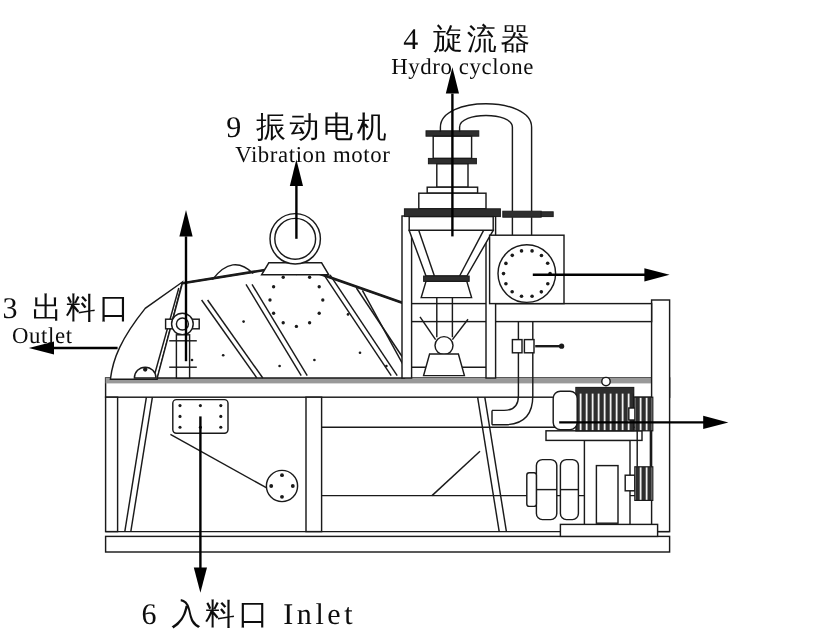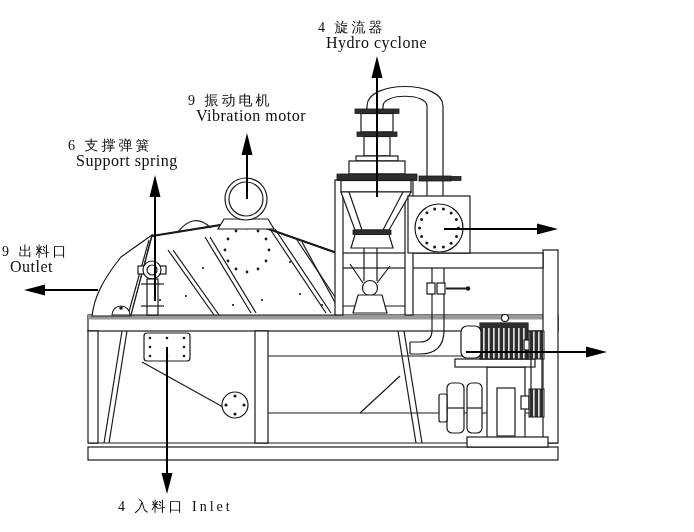--- a/index.html
+++ b/index.html
@@ -1,21 +1,21 @@
 <!DOCTYPE html>
 <html><head>
 <meta charset="utf-8">
 <style>
   html,body{margin:0;padding:0;background:#fff;}
   .stage{position:relative;width:694px;height:532px;background:#ffffff;overflow:hidden;
          font-family:"Liberation Serif","DejaVu Serif",serif;color:#0d0d0d;}
   .stage svg{position:absolute;left:0;top:0;}
   .lbl{position:absolute;white-space:nowrap;line-height:1.02;}
-  .cn{font-size:14px;letter-spacing:3px;}
-  .en{font-size:16px;margin-left:8px;letter-spacing:0.5px;}
+  .cn{font-size:25px;letter-spacing:3px;text-align:right;}
+  .en{font-size:19px;margin-left:8px;letter-spacing:0.5px;}
   .drawline{stroke:#1a1a1a;stroke-width:1.2;fill:none;}
   .fillwhite{fill:#ffffff;}
   .darkbar{fill:#2e2e2e;stroke:#1a1a1a;stroke-width:0.8;}
   .thick{stroke-width:2.2;}
   .dot{fill:#1a1a1a;stroke:none;}
   .arr{stroke:#000;stroke-width:2;fill:none;}
   .arrhead{fill:#000;stroke:none;}
 </style>
 </head>
 <body>
@@ -275,29 +275,25 @@
 <div class="lbl" style="left:318px;top:21px">
   <div class="cn">4 旋流器</div>
   <div class="en">Hydro cyclone</div>
 </div>
 
 <div class="lbl" style="left:188px;top:94px">
   <div class="cn">9 振动电机</div>
   <div class="en">Vibration motor</div>
 </div>
 
-<div class="lbl" style="left:68px;top:139px">
-  <div class="cn">6 支撑弹簧</div>
-  <div class="en">Support spring</div>
-</div>
 
 <div class="lbl" style="left:2px;top:245px">
-  <div class="cn">9 出料口</div>
+  <div class="cn">3 出料口</div>
   <div class="en">Outlet</div>
 </div>
 
 
 
 <div class="lbl" style="left:118px;top:500px">
-  <div class="cn">4 入料口 Inlet</div>
+  <div class="cn">6 入料口 Inlet</div>
 </div>
 
 </div>
 
 </body></html>

